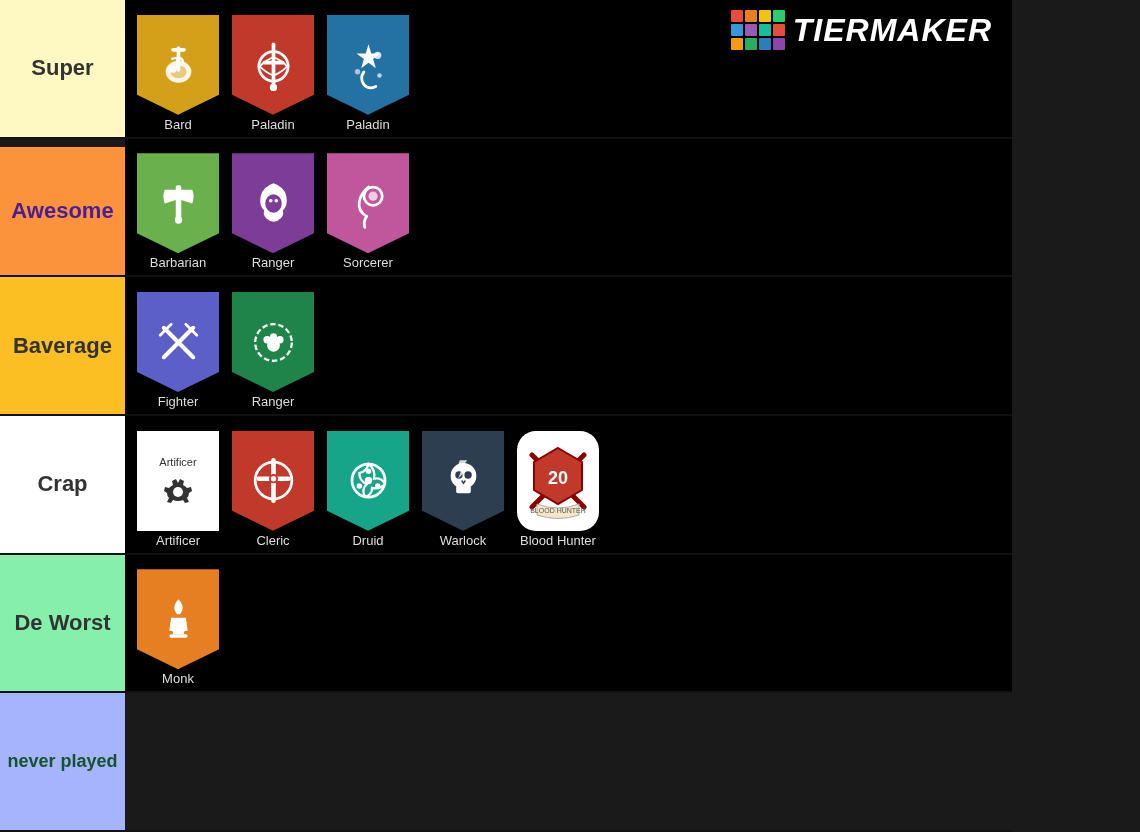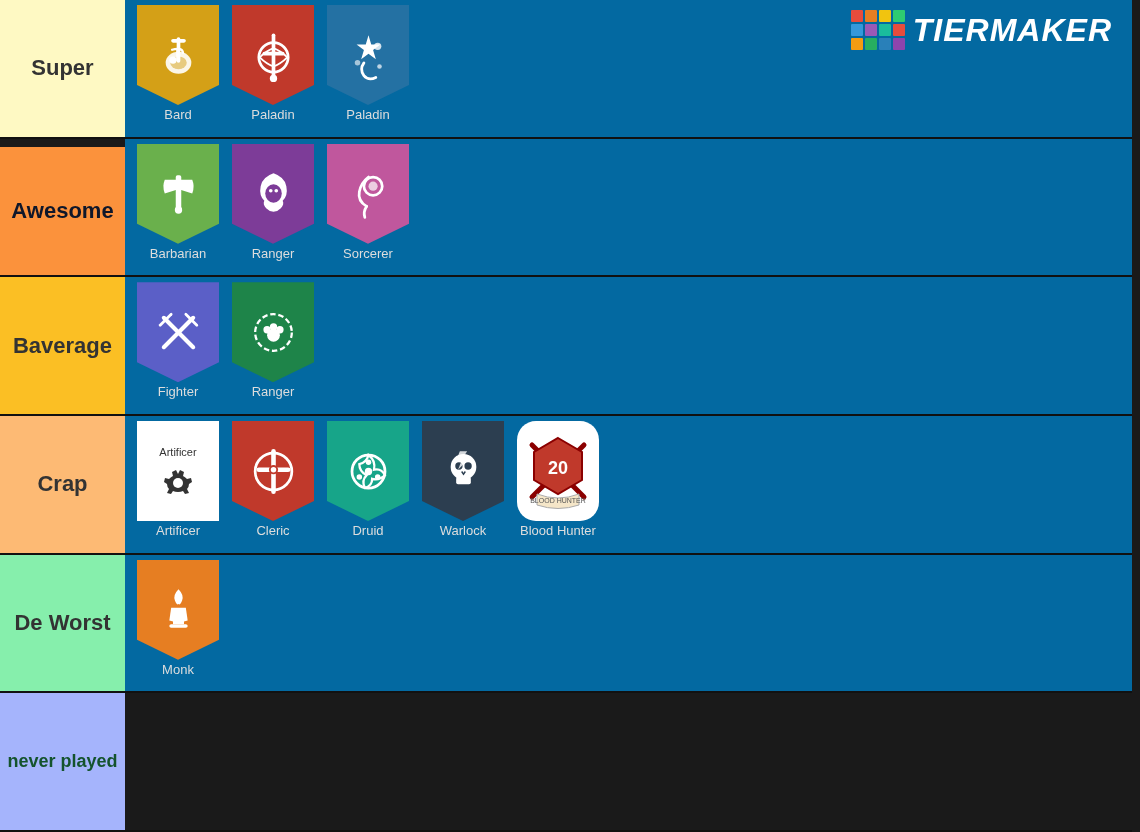--- a/index.html
+++ b/index.html
@@ -32,32 +32,32 @@
       align-items: center;
       justify-content: center;
       font-size: 22px;
       font-weight: bold;
       color: #333;
       text-align: center;
       padding: 5px;
     }
 
     .tier-super .tier-label { background: #fef9c3; color: #333; }
-    .tier-awesome .tier-label { background: #fb923c; color: #0f172a; margin-top: 8px; }
+    .tier-awesome .tier-label { background: #fb923c; color: #4c1d95; margin-top: 8px; }
     .tier-baverage .tier-label { background: #fbbf24; color: #333; }
-    .tier-crap .tier-label { background: #fdba74; color: #333; }
+    .tier-crap .tier-label { background: #ffffff; color: #333; }
     .tier-deworst .tier-label { background: #86efac; color: #333; }
     .tier-neverplayed .tier-label { background: #a5b4fc; color: #333; }
 
     .tier-content {
       flex: 1;
-      background: #0369a1;
+      background: #000000;
       display: flex;
       flex-direction: row;
-      align-items: flex-start;
+      align-items: flex-end;
       padding: 5px 8px;
       gap: 5px;
       flex-wrap: wrap;
     }
 
     .class-item {
       display: flex;
       flex-direction: column;
       align-items: center;
       width: 90px;
@@ -128,21 +128,21 @@
       font-size: 32px;
       font-weight: 900;
       color: white;
       letter-spacing: 1px;
       text-transform: uppercase;
       font-style: italic;
     }
 
     .wrapper {
       position: relative;
-      width: 1132px;
+      width: 1012px;
       height: 832px;
     }
   </style>
 </head>
 <body>
 
 <div class="wrapper">
 
   <div class="header">
     <div class="tiermaker-grid">

